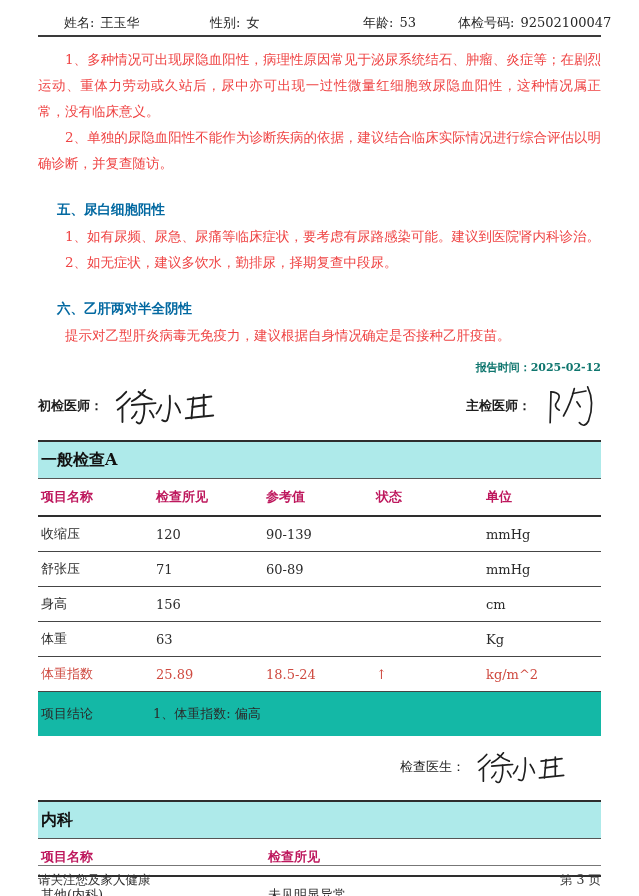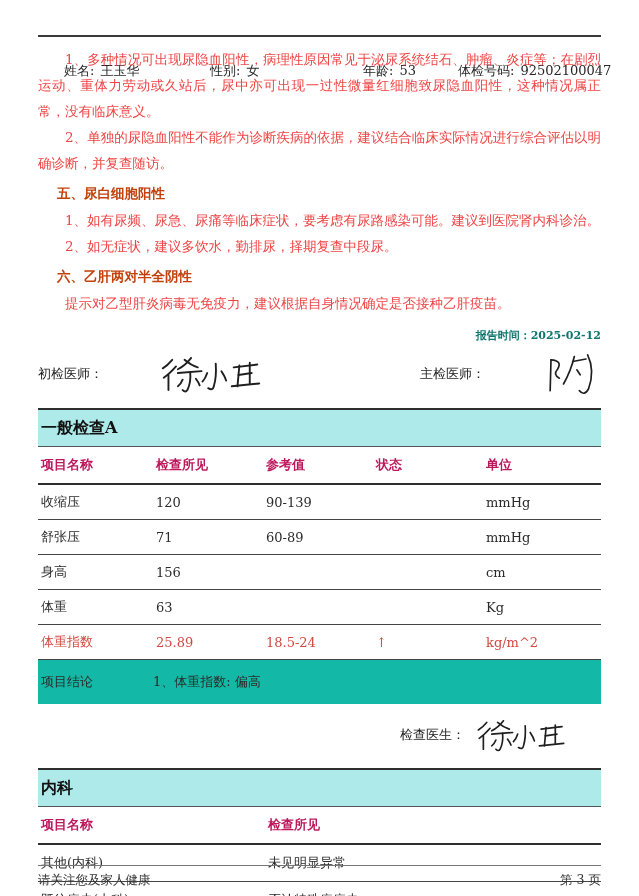--- a/index.html
+++ b/index.html
@@ -5,31 +5,31 @@
   html,body{margin:0;padding:0;}
   body{
     width:639px;height:896px;position:relative;overflow:hidden;
     background:#ffffff;color:#262626;
     font-family:"DejaVu Serif","Liberation Serif",serif;
   }
   .topbar{
     position:absolute;top:10px;left:38px;right:38px;height:25px;
     border-bottom:2px solid #3a3a3a;font-size:13px;
   }
-  .topbar .fld{position:absolute;top:4px;white-space:nowrap;margin-top:48px;}
+  .topbar .fld{position:absolute;top:4px;white-space:nowrap;}
   .fld-name{left:26px;} .fld-gender{left:172px;} .fld-age{left:325px;} .fld-exam{left:420px;}
   .fld .lab{margin-right:6px;}
 
   .content{position:absolute;top:46px;left:38px;right:38px;}
   p.body{margin:0;font-size:13.5px;line-height:26px;text-indent:2em;text-align:justify;color:#ef4444;}
-  .red-head{margin:4px 0 0 0;font-size:13.5px;line-height:27px;font-weight:bold;color:#c2410c;padding-left:19px;}
+  .red-head{margin:20px 0 0 0;font-size:13.5px;line-height:27px;font-weight:bold;color:#0369a1;padding-left:19px;}
 
   .report-time{margin-top:8px;font-size:11px;font-weight:bold;line-height:24px;text-align:right;color:#0f766e;}
   .doctors{display:flex;justify-content:space-between;align-items:center;height:52px;margin-top:0;}
-  .doc{display:flex;align-items:center;font-size:13px;font-weight:normal;color:#1d1d1d;white-space:nowrap;gap:46px;}
+  .doc{display:flex;align-items:center;font-size:13px;font-weight:bold;color:#1d1d1d;white-space:nowrap;}
   .sig{margin-left:10px;flex:none;}
 
   .section{margin-top:8px;}
   .section-bar{
     border-top:2px solid #2e2e2e;border-bottom:1px solid #555;
     background:#aeeaea;font-weight:bold;font-size:16px;
     padding:8px 0 7px 3px;color:#111;
   }
   table.tbl{width:100%;border-collapse:collapse;font-size:13px;table-layout:fixed;}
   table.tbl th{

